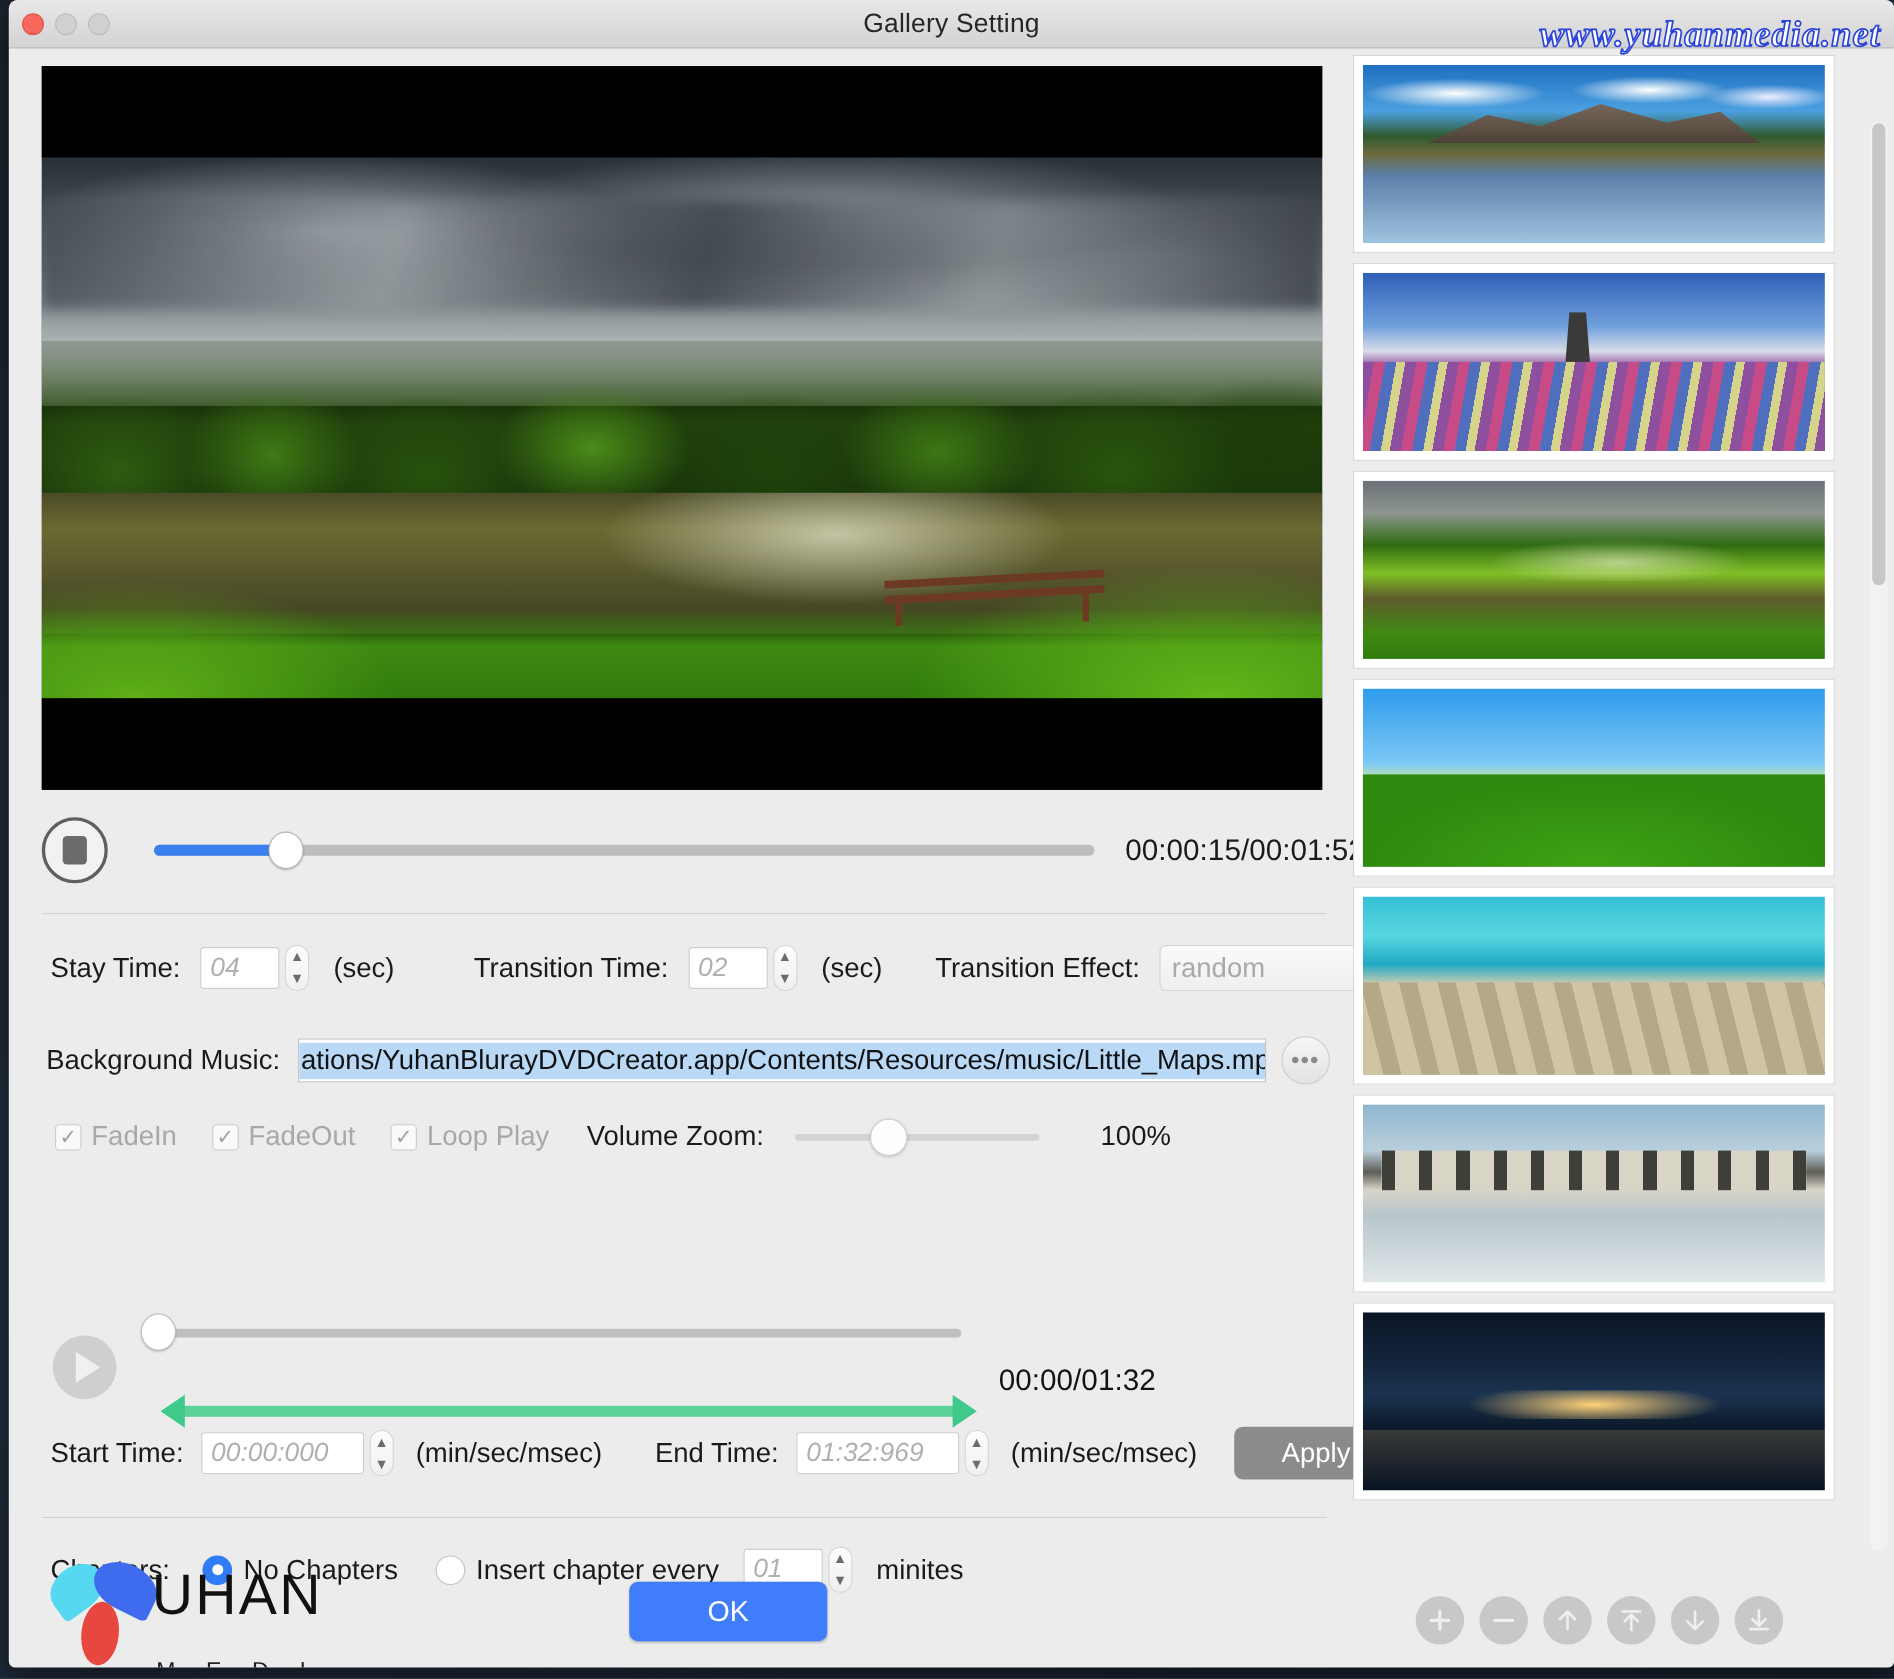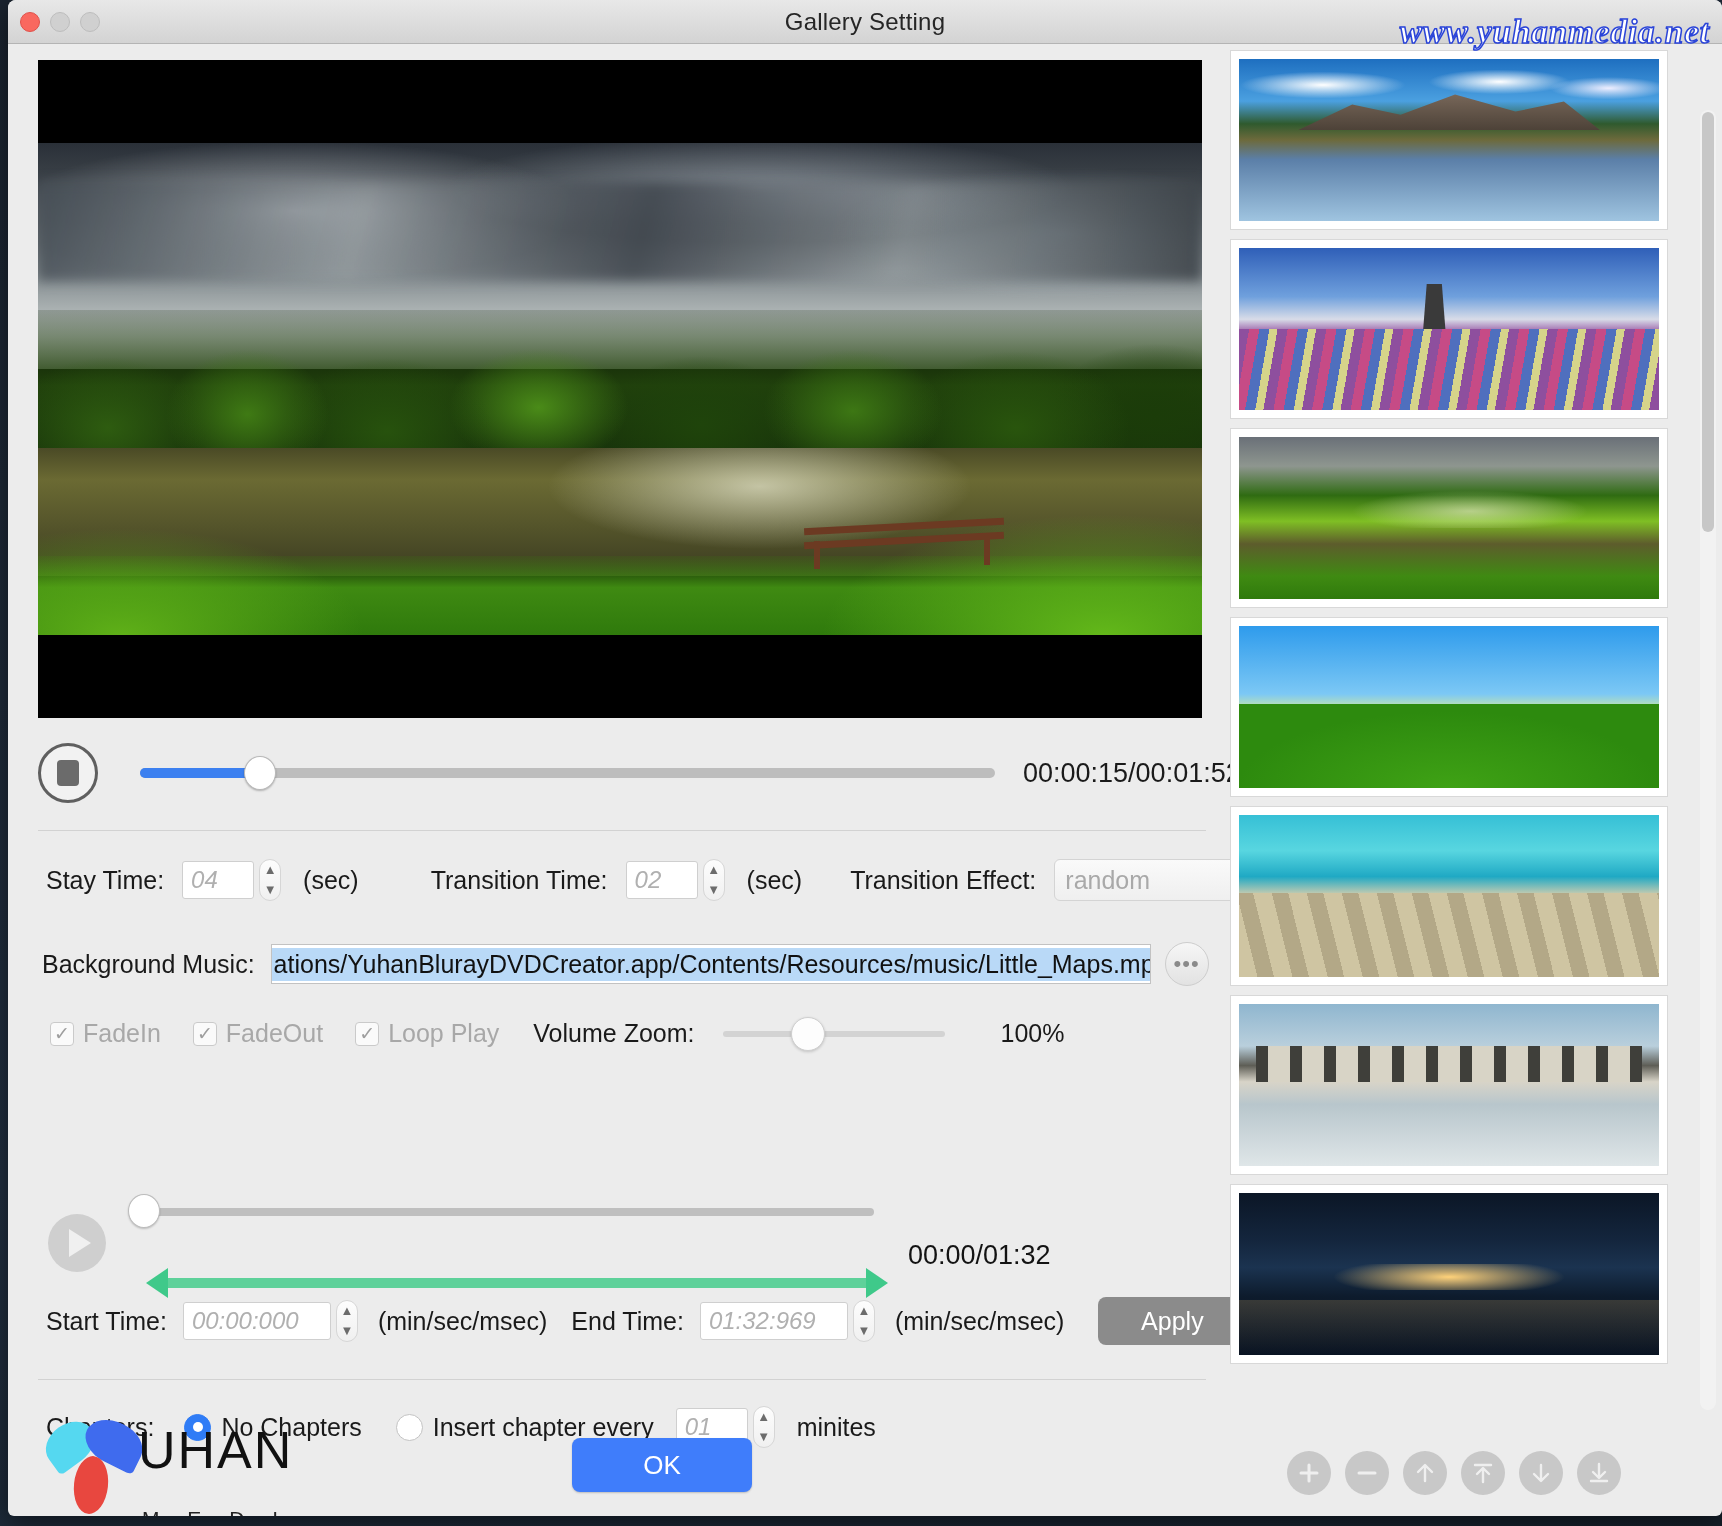--- a/index.html
+++ b/index.html
@@ -493,21 +493,21 @@
 
         <div class="row" style="left:38px; top:1253px;">
           <div class="lbl">Start Time:</div>
           <div class="numfield wide" style="margin-left:16px;">00:00:000</div>
           <div class="stepper">
             <div class="ar">▲</div>
             <div class="ar">▼</div>
           </div>
           <div class="lbl" style="margin-left:20px;">(min/sec/msec)</div>
 
-          <div class="lbl" style="margin-left:24px;">End Time:</div>
+          <div class="lbl" style="margin-left:48px;">End Time:</div>
           <div class="numfield wide" style="margin-left:16px;">01:32:969</div>
           <div class="stepper">
             <div class="ar">▲</div>
             <div class="ar">▼</div>
           </div>
           <div class="lbl" style="margin-left:20px;">(min/sec/msec)</div>
 
           <div class="apply-btn" style="margin-left:34px;">Apply</div>
         </div>
 

